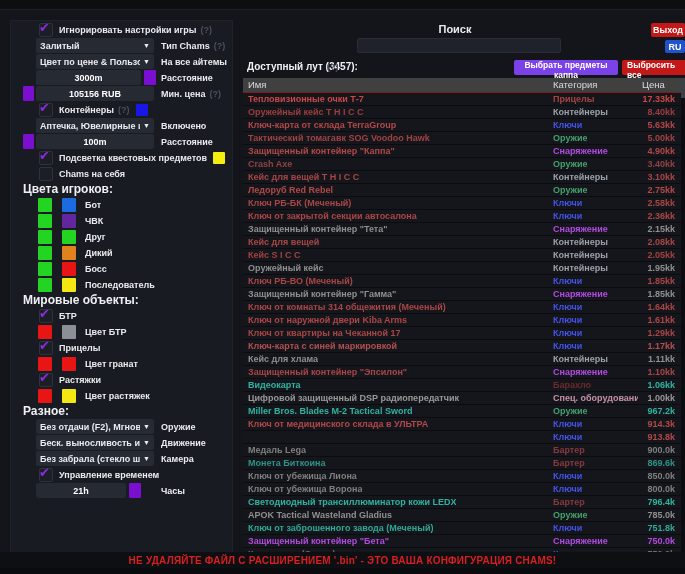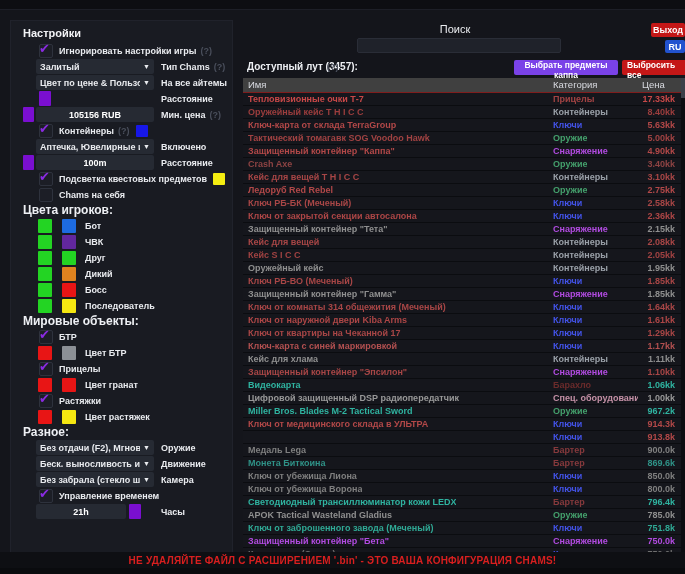--- a/index.html
+++ b/index.html
@@ -6,21 +6,21 @@
   body{
     width:685px;height:574px;position:relative;overflow:hidden;
     background:#14151b;
     font-family:"Liberation Sans","DejaVu Sans",sans-serif;
     -webkit-font-smoothing:antialiased;
   }
   .top-strip{position:absolute;left:0;top:0;width:685px;height:9px;background:#0d0e12;border-bottom:1px solid #1d1f27;}
   .bottom-strip{position:absolute;left:0;top:568px;width:685px;height:6px;background:#0a0b0e;}
 
   
-  .search-label{position:absolute;left:357px;top:23px;width:196px;text-align:center;color:#e9ebef;font-size:11px;font-weight:normal;}
+  .search-label{position:absolute;left:357px;top:23px;width:196px;text-align:center;color:#e9ebef;font-size:11px;font-weight:bold;}
   .search-input{position:absolute;left:357px;top:38px;width:194px;height:13px;background:#1f222a;border:1px solid #2a2d37;border-radius:2px;color:#fff;font-size:10px;padding:0 4px;outline:none;}
   .exit-btn{position:absolute;left:651px;top:23px;width:34px;height:14px;background:#c41717;color:#fff;font-size:9px;font-weight:bold;border:none;border-radius:2px;padding:0;cursor:pointer;}
   .ru-btn{position:absolute;left:665px;top:40px;width:20px;height:13px;background:#2253cf;color:#fff;font-size:9px;font-weight:bold;border:none;border-radius:2px;padding:0;cursor:pointer;}
 
   
   .sidebar{position:absolute;left:10px;top:20px;width:223px;height:541px;background:#191b22;border:1px solid #20222b;box-sizing:border-box;overflow:hidden;}
   .sb-title{margin:6px 0 4px 12px;color:#f2f3f6;font-size:11px;font-weight:bold;}
   .srow{height:15px;margin-top:1px;display:flex;align-items:center;position:relative;color:#e9ebef;font-size:9px;font-weight:bold;}
   .r-section{padding-left:12px;margin-top:0;font-size:12px;color:#eef0f4;}
   .r-check{padding-left:28px;}
@@ -73,21 +73,20 @@
 <body>
 
 <div class="top-strip"></div>
 
 <div class="search-label">Поиск</div>
 <input class="search-input" value="" style="">
 <button class="exit-btn">Выход</button>
 <button class="ru-btn">RU</button>
 
 <div class="sidebar">
-  <div class="sb-title">Настройки</div>
   <div id="sidebar-rows">
       <div class="srow r-check">
         <span class="cb on"></span>
         <span class="clabel">Игнорировать настройки игры</span>
         <span class="help">(?)</span>
       </div>
       <div class="srow r-drop">
         <span class="dbox">
           <span class="dval">Залитый</span>
           <span class="arrow">▼</span>
@@ -100,20 +99,21 @@
       <div class="srow r-drop">
         <span class="dbox">
           <span class="dval">Цвет по цене &amp; Пользователь</span>
           <span class="arrow">▼</span>
         </span>
         <span class="flabel">
           <span>На все айтемы</span>
         </span>
       </div>
       <div class="srow r-input">
+        <span class="ibox" style="width: 105px;">3000m</span>
         <span class="isw swr-el" style="background: rgb(122, 15, 208);"></span>
         <span class="flabel">
           <span>Расстояние</span>
         </span>
       </div>
       <div class="srow r-input swl">
         <span class="isw" style="background: rgb(122, 15, 208);"></span>
         <span class="ibox" style="width: 118px;">105156 RUB</span>
         <span class="flabel">
           <span>Мин. цена</span>

